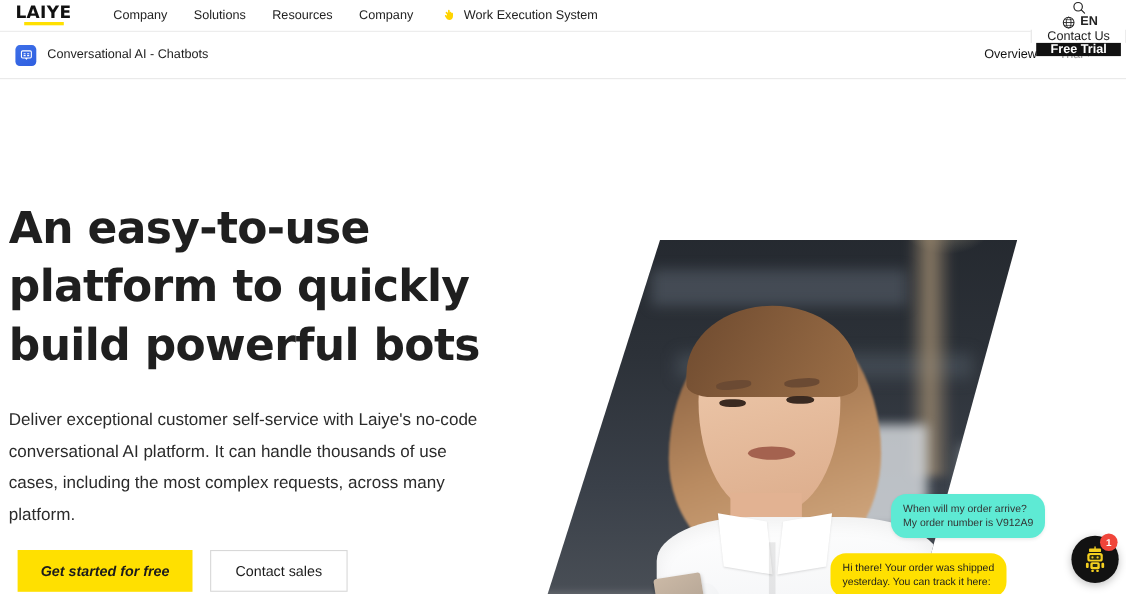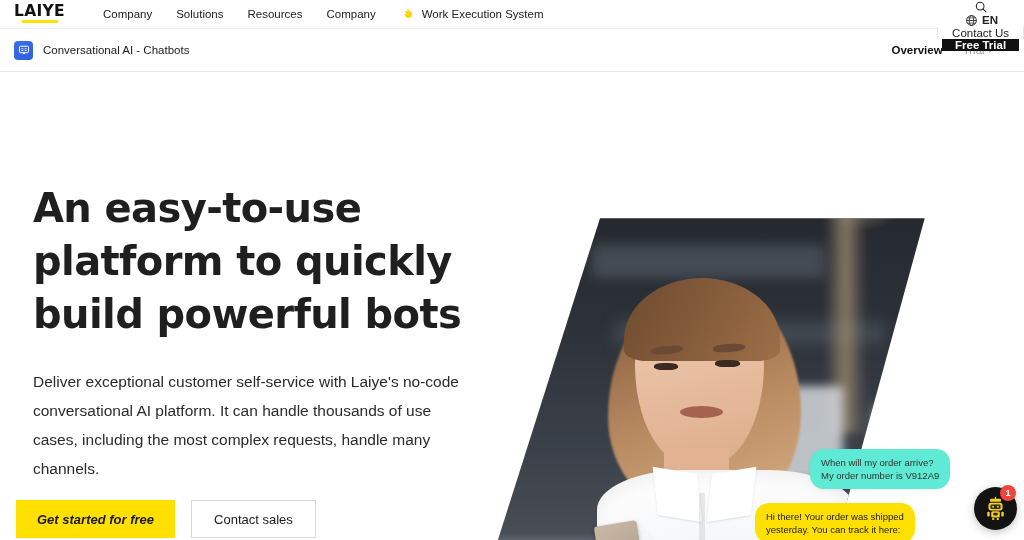--- a/index.html
+++ b/index.html
@@ -77,29 +77,29 @@
   .subnav-left { display: flex; align-items: center; margin-left: 14px; }
   .product-icon {
     width: 19px; height: 19px; border-radius: 4px;
     background: linear-gradient(150deg,#3D6FE8 0%, #2F5FE0 100%);
     display: flex; align-items: center; justify-content: center;
     margin-right: 10px; flex: none;
   }
   .product-title { font-size: 11.5px; color: #1c1c1c; }
   .subnav-right { margin-left: auto; display: flex; align-items: center; margin-right: 18px; }
   .subnav-tab {
-    font-size: 11.5px; color: #111; font-weight: 700; cursor: pointer; padding: 0 10px;
+    font-size: 11.5px; color: #111; font-weight: 400; cursor: pointer; padding: 0 10px;
   }
   .subnav-tab.muted { color: #9a9a9a; font-weight: 400; display:flex; align-items:center; gap:3px;}
   .ext-arrow { font-size: 10px; line-height: 1; }
 
   
   .hero { position: absolute; top: 72px; left: 0; width: 1024px; height: 468px; }
 
-  .hero-copy { position: absolute; left: 33px; top: 110px; width: 470px; }
+  .hero-copy { position: absolute; left: 8px; top: 110px; width: 470px; }
   .headline {
     font-family: "DejaVu Sans", sans-serif;
     font-size: 40px; line-height: 53px; font-weight: 700;
     letter-spacing: -0.6px; color: #1f1f1f; white-space: pre-line;
   }
   .subcopy {
     margin-top: 26px; width: 440px;
     font-size: 15.5px; line-height: 29px; color: #2b2b2b;
   }
   .cta-row { position: absolute; left: 16px; top: 428px; display: flex; align-items: center; }
@@ -329,21 +329,21 @@
           <div class="phone"></div>
 
         </div>
       </div>
     </div>
 
     <div class="hero-copy">
       <h1 class="headline">An easy-to-use
 platform to quickly
 build powerful bots</h1>
-      <p class="subcopy">Deliver exceptional customer self-service with Laiye's no-code conversational AI platform. It can handle thousands of use cases, including the most complex requests, handle many channels.</p>
+      <p class="subcopy">Deliver exceptional customer self-service with Laiye's no-code conversational AI platform. It can handle thousands of use cases, including the most complex requests, across many platform.</p>
     </div>
 
     <div class="cta-row">
       <div class="btn-primary">Get started for free</div>
       <div class="btn-secondary">Contact sales</div>
     </div>
   </div>
 
   <div class="bubble-user">When will my order arrive?
 My order number is V912A9</div>

